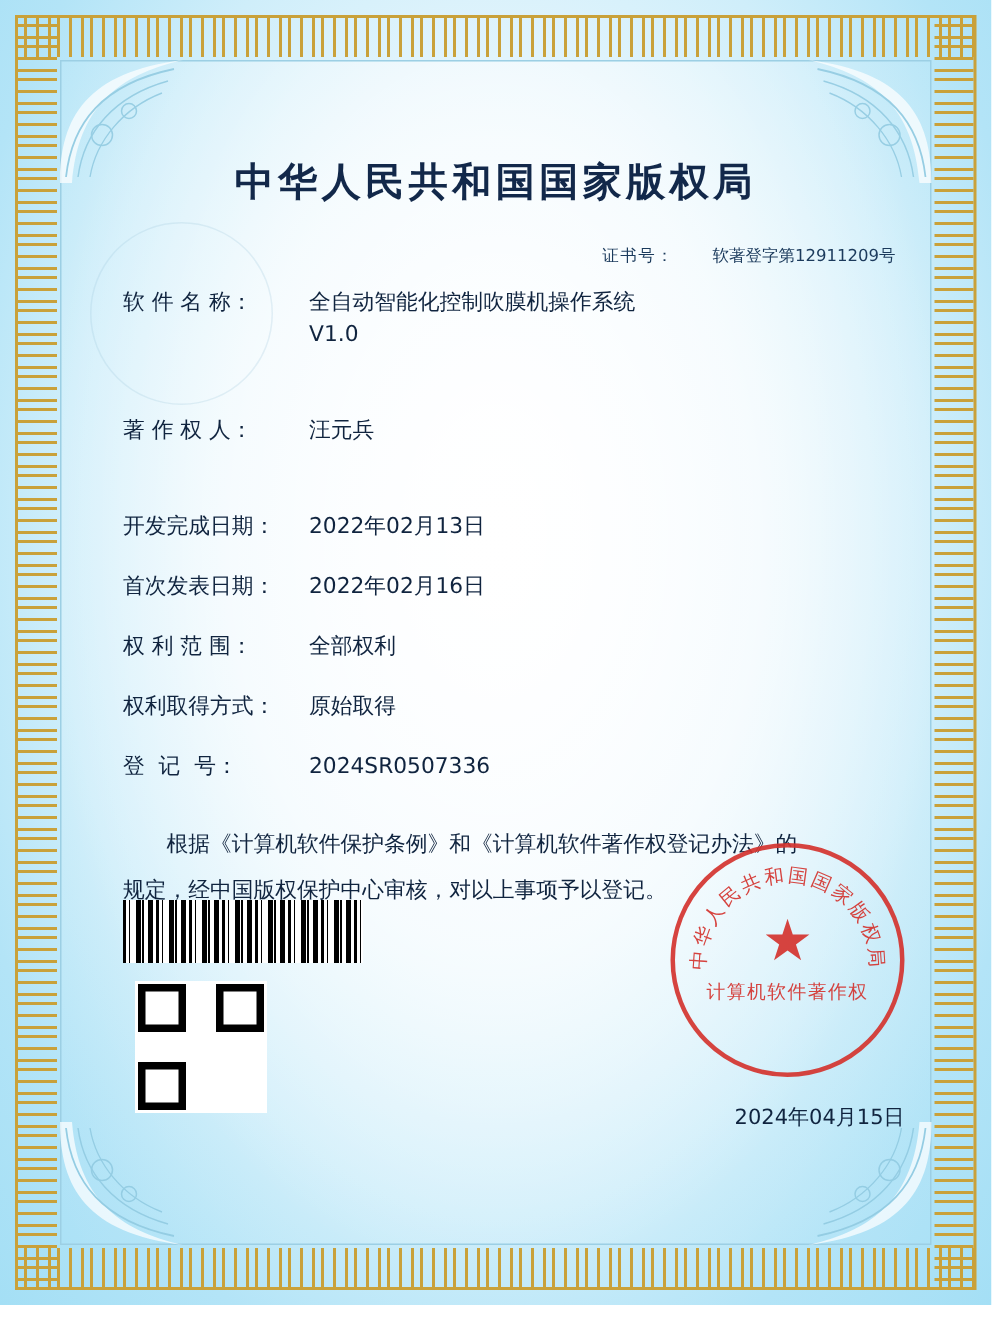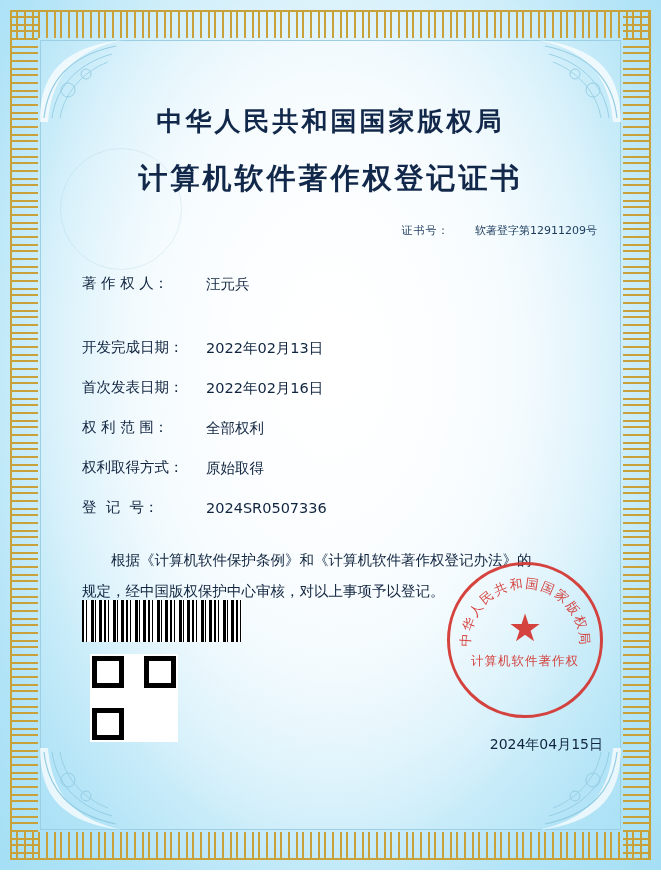--- a/index.html
+++ b/index.html
@@ -322,28 +322,32 @@
       <circle cx="30" cy="52" r="7" fill="none" stroke="#8fc9e0" stroke-width="1"></circle>
       <circle cx="48" cy="36" r="5" fill="none" stroke="#8fc9e0" stroke-width="1"></circle>
     </svg>
   </div>
 
   <div class="watermark"></div>
 
   <div class="content">
 
     <div class="title-main">中华人民共和国国家版权局</div>
-    <div class="title-sub">计算机软件著作权登记证书</div>
 
     <div class="cert-no-row">
       <span class="label">证书号：</span>
       <span class="value">软著登字第12911209号</span>
     </div>
 
     <div class="fields">
+      <div class="field-row">
+        <div class="field-label">软 件 名 称：</div>
+        <div class="field-value">全自动智能化控制吹膜机操作系统
+V1.0</div>
+      </div>
       <div class="gap-lg"></div>
       <div class="field-row">
         <div class="field-label">著 作 权 人：</div>
         <div class="field-value">汪元兵</div>
       </div>
       <div class="gap-lg"></div>
       <div class="field-row tight">
         <div class="field-label">开发完成日期：</div>
         <div class="field-value">2022年02月13日</div>
       </div>

